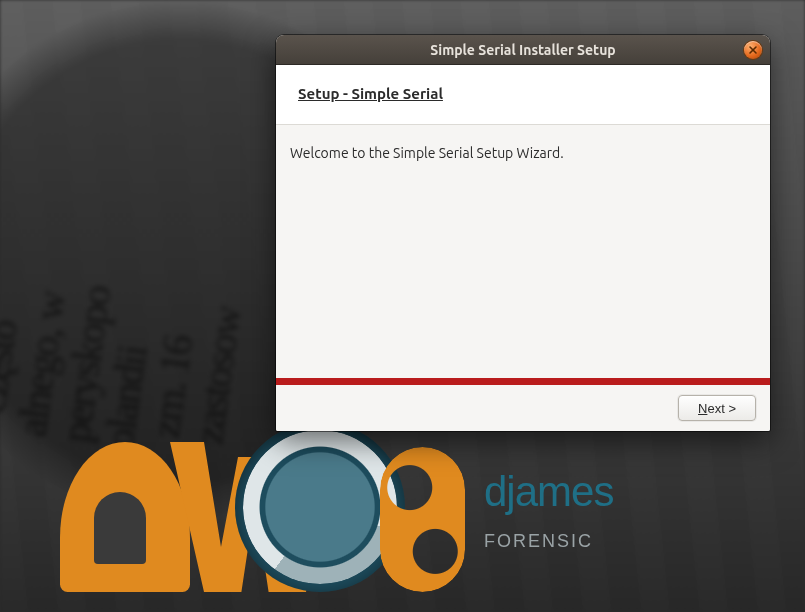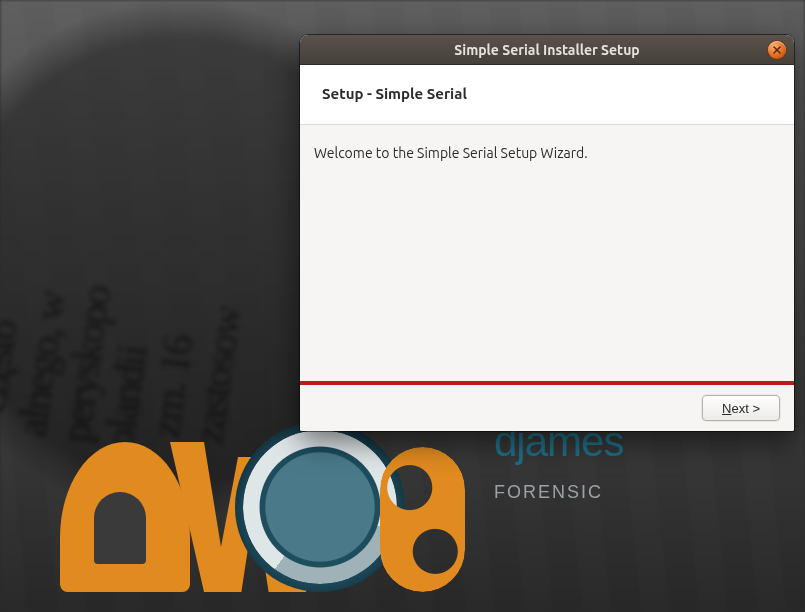--- a/index.html
+++ b/index.html
@@ -37,21 +37,22 @@
     white-space: pre;
     pointer-events: none;
   }
 
   
   .brand {
     position: absolute;
     left: 60px;
     bottom: 10px;
     display: flex;
-    gap: 14px;
+    align-items: center;
+    gap: 4px;
   }
   .brand-mark {
     position: relative;
     width: 360px;
     height: 180px;
   }
   .dws-d {
     position: absolute;
     left: 0; top: 20px;
     width: 130px; height: 150px;
@@ -105,21 +106,21 @@
     color: #1f6f86;
     font-family: "Segoe UI", Arial, sans-serif;
   }
   .brand-text .l1 { font-size: 42px; line-height: 0.95; letter-spacing: -1px; }
   .brand-text .l2 { font-size: 42px; line-height: 0.95; letter-spacing: -1px; }
   .brand-text .l3 { font-size: 18px; letter-spacing: 2px; color: #9aa3a6; margin-top: 20px; }
 
   
   .dialog {
     position: absolute;
-    left: 300px;
+    left: 276px;
     top: 35px;
     width: 494px;
     height: 396px;
     border-radius: 8px 8px 2px 2px;
     box-shadow: 0 10px 30px rgba(0,0,0,0.55), 0 0 0 1px rgba(0,0,0,0.5);
     overflow: hidden;
     background: #f6f5f3;
     display: flex;
     flex-direction: column;
   }
@@ -153,33 +154,34 @@
 
   .header {
     background: #ffffff;
     padding: 20px 22px 22px 22px;
     border-bottom: 1px solid #dcdad5;
   }
   .header h1 {
     font-size: 15px;
     font-weight: 700;
     color: #2b2b2b;
+    text-decoration: underline;
   }
 
   .body {
     flex: 1;
     background: #f6f5f3;
     padding: 20px 14px;
     color: #2b2b2b;
     font-size: 14px;
   }
 
   .footer {
     background: #f6f5f3;
-    border-top: 4px solid #b91c1c;
+    border-top: 7px solid #b91c1c;
     padding: 10px 14px;
     display: flex;
     justify-content: flex-end;
     gap: 24px;
   }
   .btn {
     min-width: 78px;
     height: 26px;
     padding: 0 14px;
     background: linear-gradient(#fefefe, #ecebe8);

